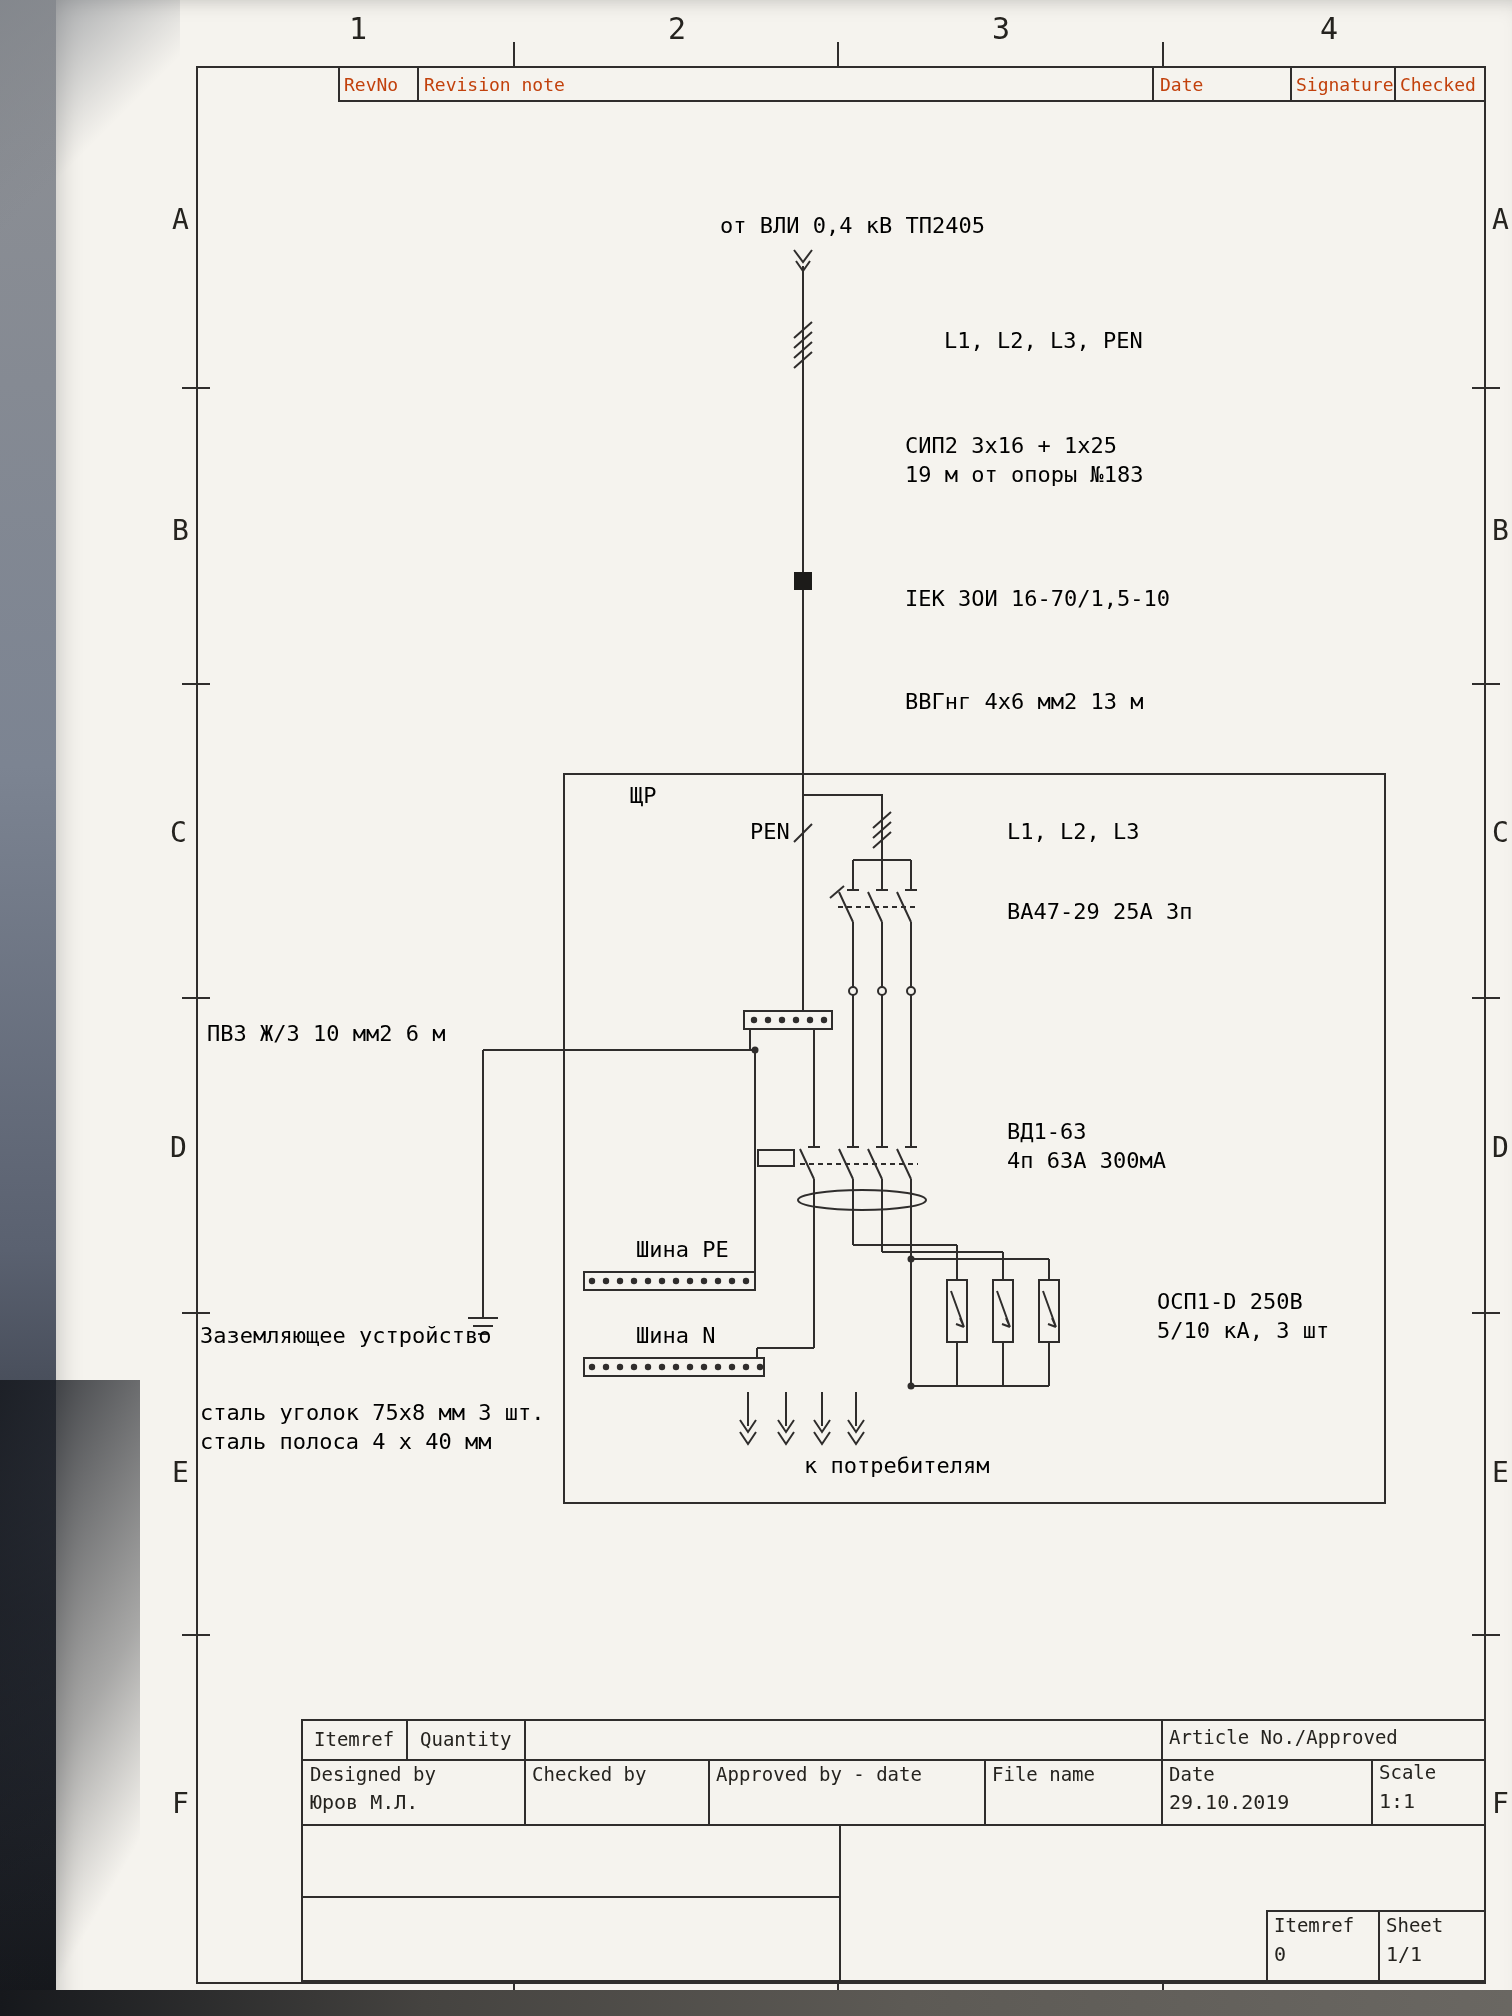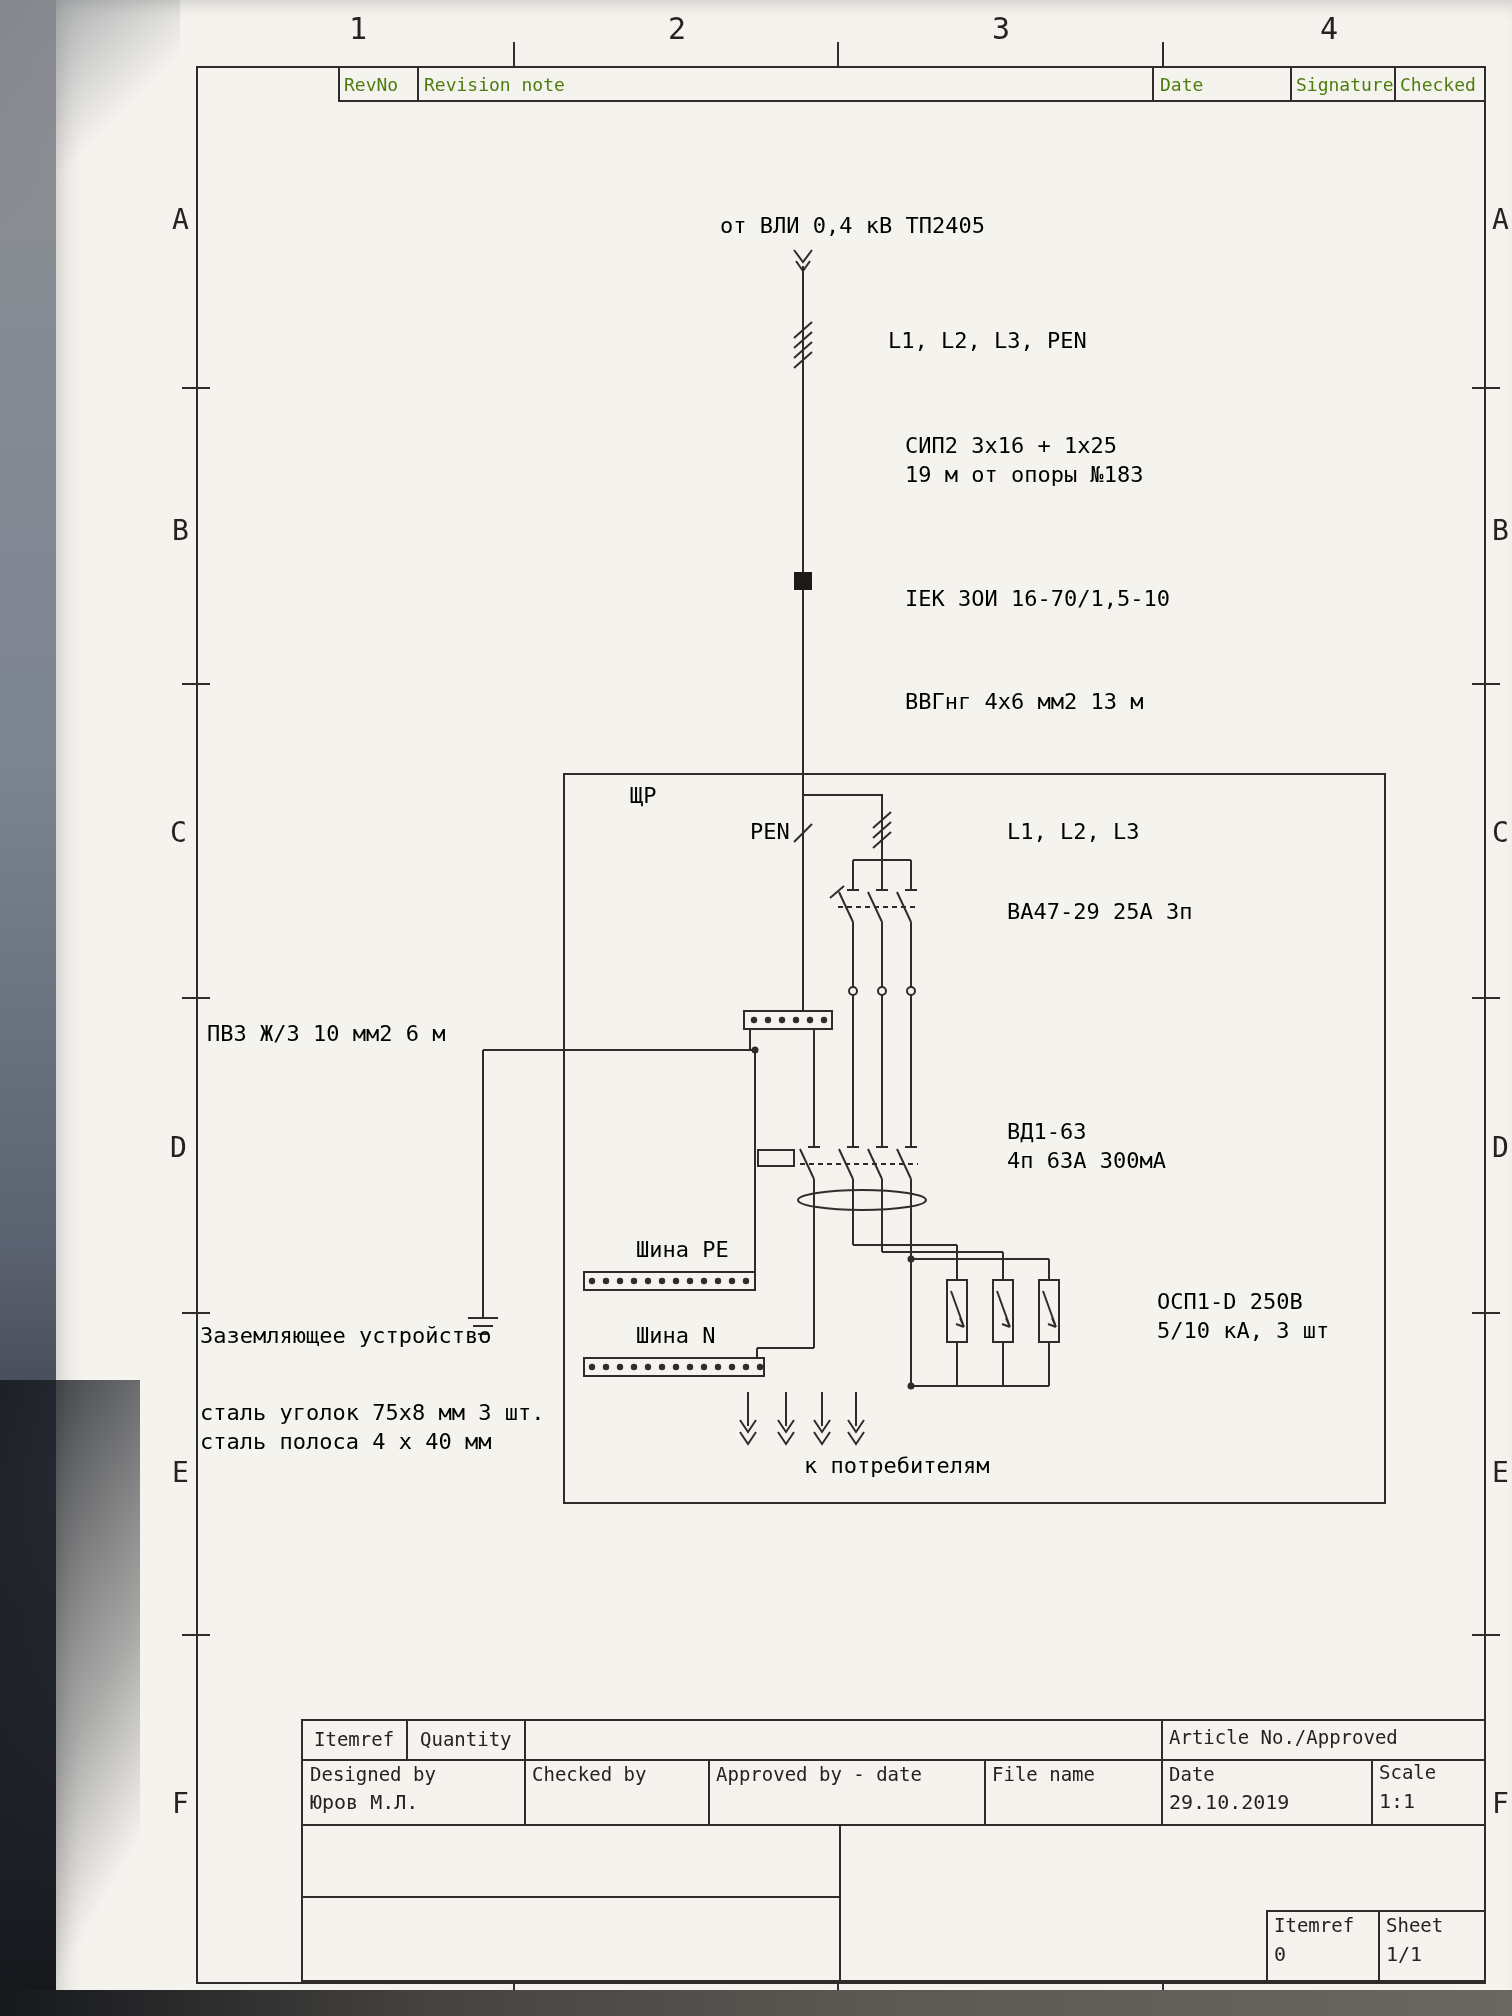--- a/index.html
+++ b/index.html
@@ -9,21 +9,21 @@
   .bg{position:absolute;pointer-events:none;}
   .bg-left{left:0;top:0;width:56px;height:2016px;background:linear-gradient(180deg,#8e9094,#7c8492 38%,#5a6170 62%,#2b2f38 80%,#14161a);}
   .bg-topleft{left:0;top:0;width:180px;height:250px;background:linear-gradient(135deg,rgba(130,134,140,.85) 0%,rgba(130,134,140,0) 55%);}
   .bg-botleft{left:0;top:1380px;width:140px;height:636px;background:linear-gradient(120deg,rgba(24,27,33,.9) 0%,rgba(24,27,33,.35) 55%,rgba(24,27,33,0) 80%);}
   .bg-bottom{left:0;top:1990px;width:1512px;height:26px;background:linear-gradient(90deg,#16181c,#454340 28%,#5d5a55 60%,#6a6762);}
   .line{position:absolute;background:#2f2d2c;}
   .frame{position:absolute;border:2px solid #2f2d2c;background:transparent;}
   .lbl{position:absolute;font:22px/1.3 "DejaVu Sans Mono",monospace;color:#000000;white-space:nowrap;}
   .zone{position:absolute;font:30px/1 "DejaVu Sans Mono",monospace;color:#25231f;transform:translateX(-50%);}
   .zoneL{position:absolute;font:28px/1 "DejaVu Sans Mono",monospace;color:#25231f;}
-  .rev-lbl{position:absolute;font:18px/1.2 "DejaVu Sans Mono",monospace;color:#4d7c0f;white-space:nowrap;}
+  .rev-lbl{position:absolute;font:18px/1.2 "DejaVu Sans Mono",monospace;color:#c2410c;white-space:nowrap;}
   .tb-lbl{position:absolute;font:19px/1.25 "DejaVu Sans Mono",monospace;color:#25231f;white-space:nowrap;}
   .tb-val{position:absolute;font:20px/1.25 "DejaVu Sans Mono",monospace;color:#25231f;white-space:nowrap;}
   svg{position:absolute;left:0;top:0;}
 </style>
 </head>
 <body>
 
 <div class="paper">
 
   <svg width="1460" height="2016" viewBox="52 0 1460 2016">
@@ -207,21 +207,21 @@
     <div class="line" style="left:950px;top:0;width:2px;height:32px;"></div>
     <div class="line" style="left:1054px;top:0;width:2px;height:32px;"></div>
   </div>
   <div class="rev-lbl" style="left:292px;top:74px;">RevNo</div>
   <div class="rev-lbl" style="left:372px;top:74px;">Revision note</div>
   <div class="rev-lbl" style="left:1108px;top:74px;">Date</div>
   <div class="rev-lbl" style="left:1244px;top:74px;">Signature</div>
   <div class="rev-lbl" style="left:1348px;top:74px;">Checked</div>
 
   <div class="lbl" style="left:668px;top:212px;">от ВЛИ 0,4 кВ ТП2405</div>
-  <div class="lbl" style="left:836px;top:327px;">L1, L2, L3, PEN</div>
+  <div class="lbl" style="left:892px;top:327px;">L1, L2, L3, PEN</div>
   <div class="lbl" style="left:853px;top:432px;">СИП2 3х16 + 1х25</div>
   <div class="lbl" style="left:853px;top:461px;">19 м от опоры №183</div>
   <div class="lbl" style="left:853px;top:585px;">IEK ЗОИ 16-70/1,5-10</div>
   <div class="lbl" style="left:853px;top:688px;">ВВГнг 4х6 мм2 13 м</div>
   <div class="lbl" style="left:578px;top:782px;">ЩР</div>
   <div class="lbl" style="left:698px;top:818px;">PEN</div>
   <div class="lbl" style="left:955px;top:818px;">L1, L2, L3</div>
   <div class="lbl" style="left:955px;top:898px;">ВА47-29 25А 3п</div>
   <div class="lbl" style="left:155px;top:1020px;">ПВ3 Ж/З 10 мм2 6 м</div>
   <div class="lbl" style="left:955px;top:1118px;">ВД1-63</div>

